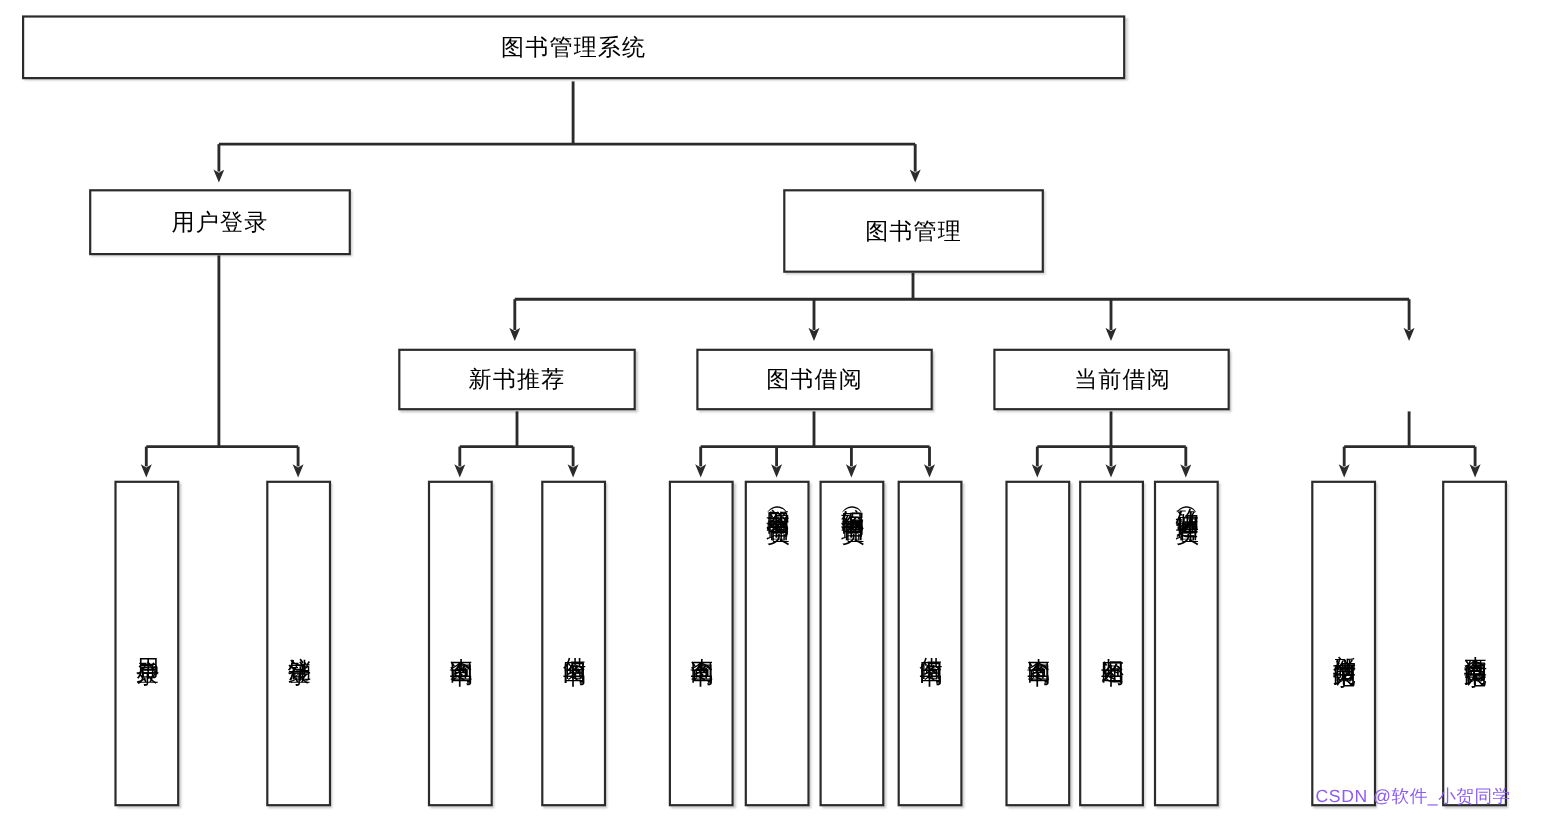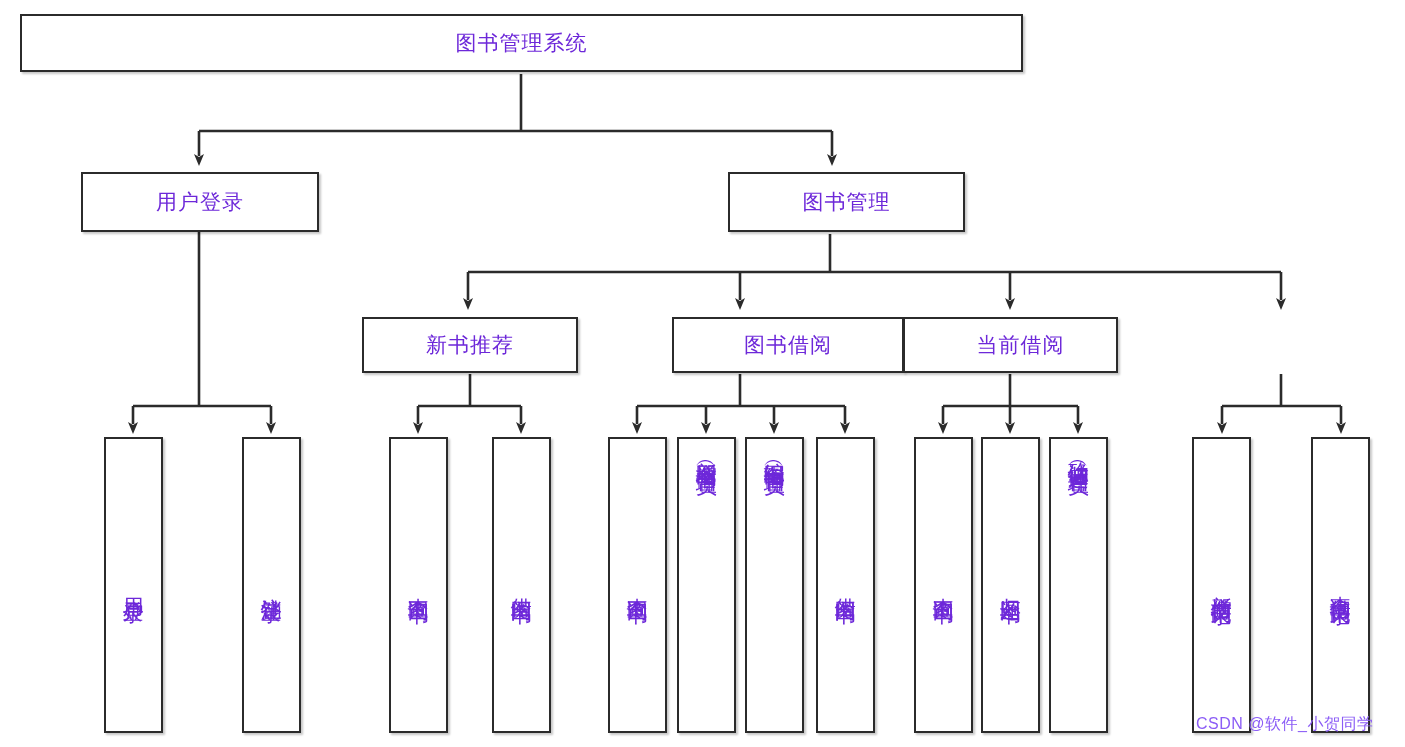--- a/index.html
+++ b/index.html
@@ -11,21 +11,21 @@
   svg#wires{position:absolute;left:0;top:0;width:1405px;height:747px;}
   .node{
     position:absolute;
     box-sizing:border-box;
     background:#ffffff;
     border:2px solid #2b2b2b;
     box-shadow:2px 2px 2px rgba(0,0,0,0.22);
     display:flex;
     align-items:center;
     justify-content:center;
-    color:#6d28d9;
+    color:#000000;
   }
   .node.h{           
     font-size:21px;
     letter-spacing:1px;
   }
   .node.v{           
     align-items:flex-start;
     justify-content:center;
     padding-top:6px;
   }
@@ -103,28 +103,28 @@
     </g>
   </svg>
 
   <div class="node h" style="left:20px;top:14px;width:1003px;height:58px;">
     <span>图书管理系统</span>
   </div>
 
   <div class="node h" style="left:81px;top:172px;width:238px;height:60px;">
     <span>用户登录</span>
   </div>
-  <div class="node h" style="left:728px;top:172px;width:237px;height:60px;">
+  <div class="node h" style="left:712px;top:172px;width:237px;height:76px;">
     <span>图书管理</span>
   </div>
 
   <div class="node h" style="left:362px;top:317px;width:216px;height:56px;">
     <span>新书推荐</span>
   </div>
-  <div class="node h" style="left:633px;top:317px;width:232px;height:56px;margin-left:39px;">
+  <div class="node h" style="left:633px;top:317px;width:215px;height:56px;">
     <span>图书借阅</span>
   </div>
   <div class="node h" style="left:903px;top:317px;width:215px;height:56px;padding-left:20px;">
     <span>当前借阅</span>
   </div>
 
   <div class="node v mid" style="left:104px;top:437px;width:59px;height:296px;">
     <span class="vtxt">用户登录</span>
   </div>
   <div class="node v mid" style="left:242px;top:437px;width:59px;height:296px;">

